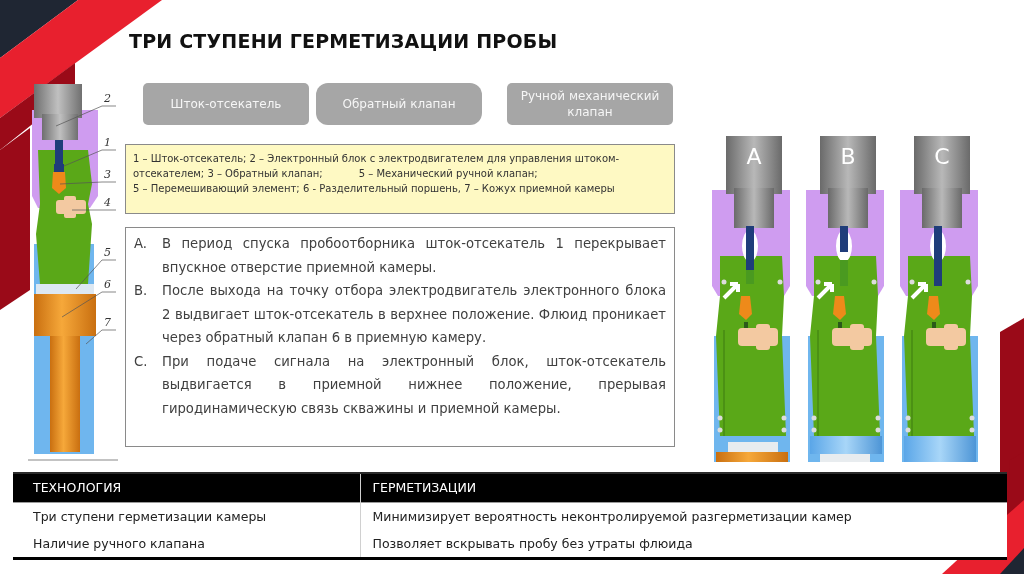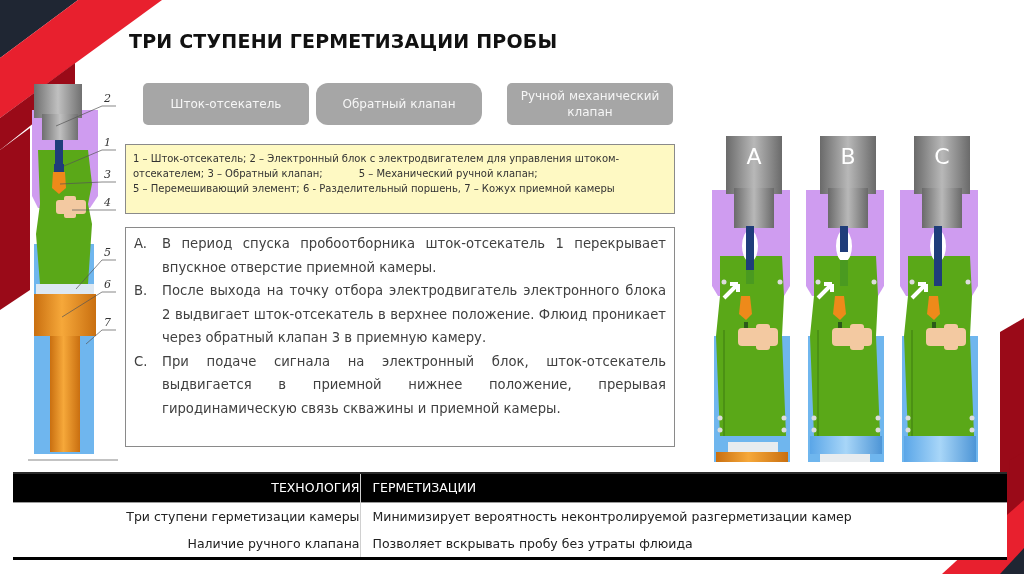--- a/index.html
+++ b/index.html
@@ -48,21 +48,21 @@
   }
   .tech-table th {
     background: #000; color: #fff; text-align: left; font-weight: normal;
     height: 29px; padding: 0 0 0 20px; font-size: 12.5px;
     border-top: 2px solid #2b2b2b;
   }
   .tech-table td { height: 28px; padding: 0 0 0 20px; color: #222; }
   .tech-table td.c2, .tech-table th.c2 { border-left: 1px solid #d0d0d0; padding-left: 12px; }
   .tech-table tr.first td { border-top: 1px solid #9a9a9a; }
   .tech-table tr.last td { border-bottom: 3px solid #000000; }
-  .tech-table th.c1, .tech-table td.c1 { width: 347px; text-align: right; }
+  .tech-table th.c1, .tech-table td.c1 { width: 347px; }
 
   .tool-fig { position: absolute; }
   .mini-label {
     position: absolute; font-family: "DejaVu Sans", sans-serif; font-size: 22px;
     color: #fff; width: 60px; text-align: center;
   }
   .callout { position: absolute; font-family: "DejaVu Serif", serif; font-style: italic; font-size: 11px; color: #333; }
 </style>
 </head>
 <body>
@@ -94,21 +94,21 @@
   <span class="ln">5 – Перемешивающий элемент; 6 - Разделительный поршень, 7 – Кожух приемной камеры</span>
 </div>
 
 <div class="steps-box">
   <div class="step">
     <span class="letter">A.</span>
     <span class="txt">В период спуска пробоотборника шток-отсекатель 1 перекрывает впускное отверстие приемной камеры.</span>
   </div>
   <div class="step">
     <span class="letter">B.</span>
-    <span class="txt">После выхода на точку отбора электродвигатель электронного блока 2 выдвигает шток-отсекатель в верхнее положение. Флюид проникает через обратный клапан 3 в приемную камеру.</span>
+    <span class="txt">После выхода на точку отбора электродвигатель электронного блока 2 выдвигает шток-отсекатель в верхнее положение. Флюид проникает через обратный клапан 6 в приемную камеру.</span>
   </div>
   <div class="step">
     <span class="letter">C.</span>
     <span class="txt">При подаче сигнала на электронный блок, шток-отсекатель выдвигается в приемной нижнее положение, прерывая гиродинамическую связь скважины и приемной камеры.</span>
   </div>
 </div>
 
 <div class="tool-fig" style="left:28px; top:84px; width:100px; height:380px;">
   <svg width="100" height="380" viewBox="0 0 100 380">
     <defs>

